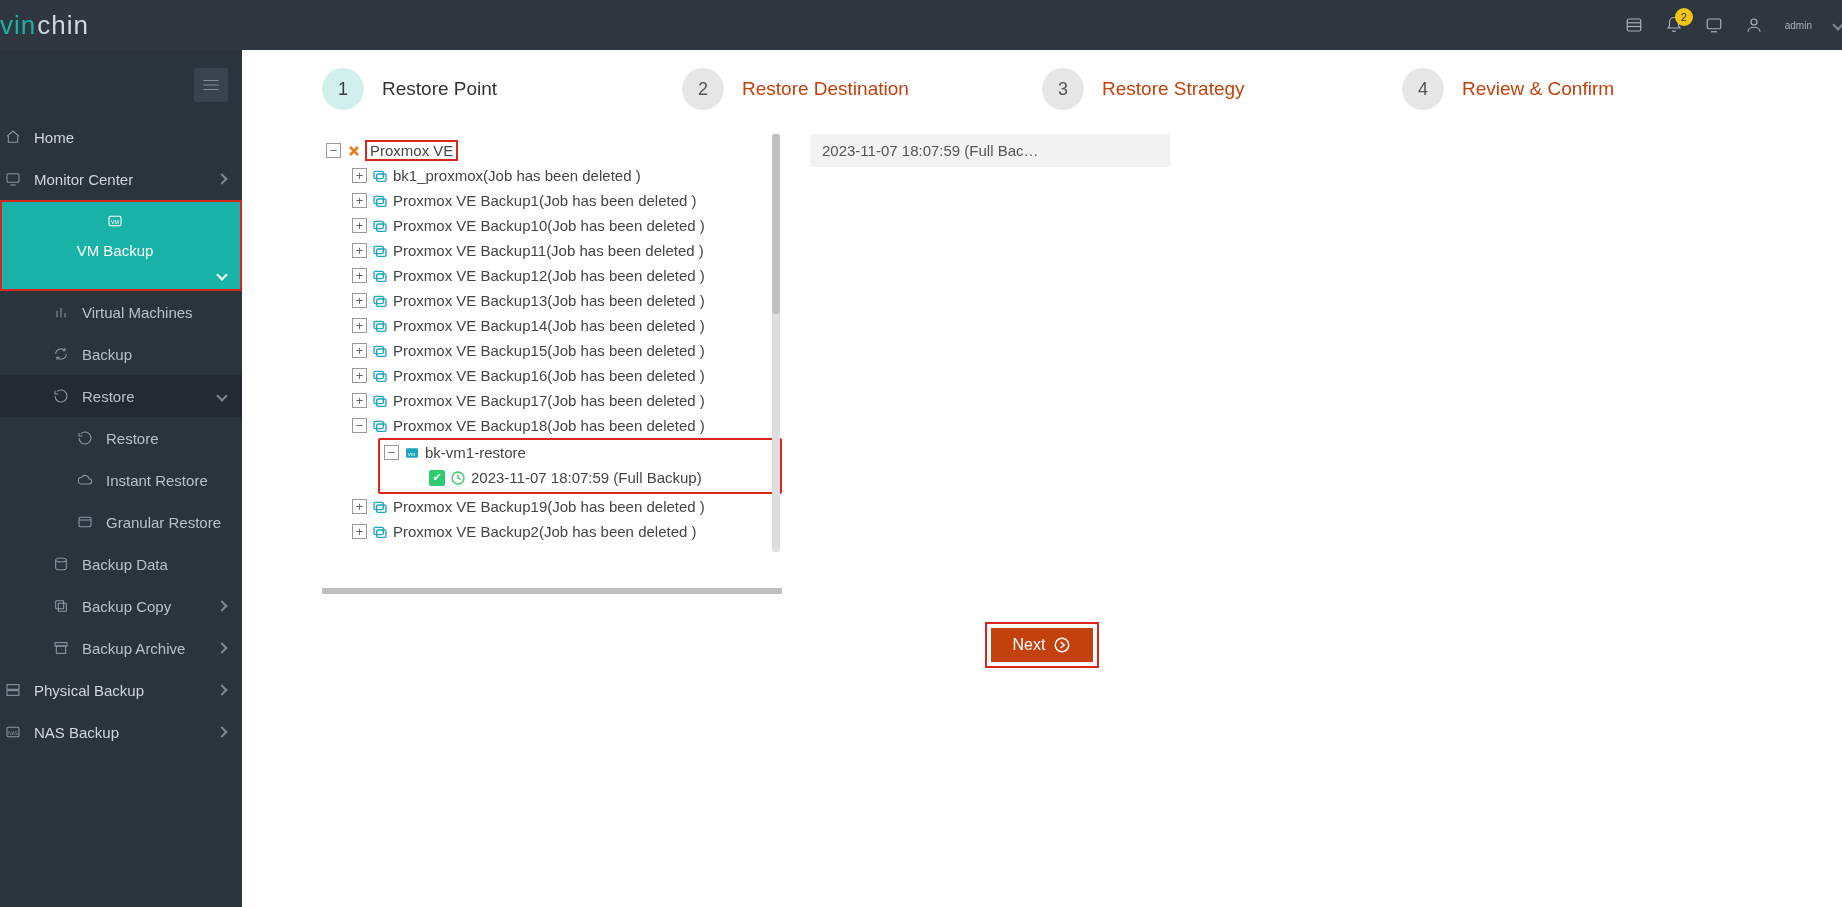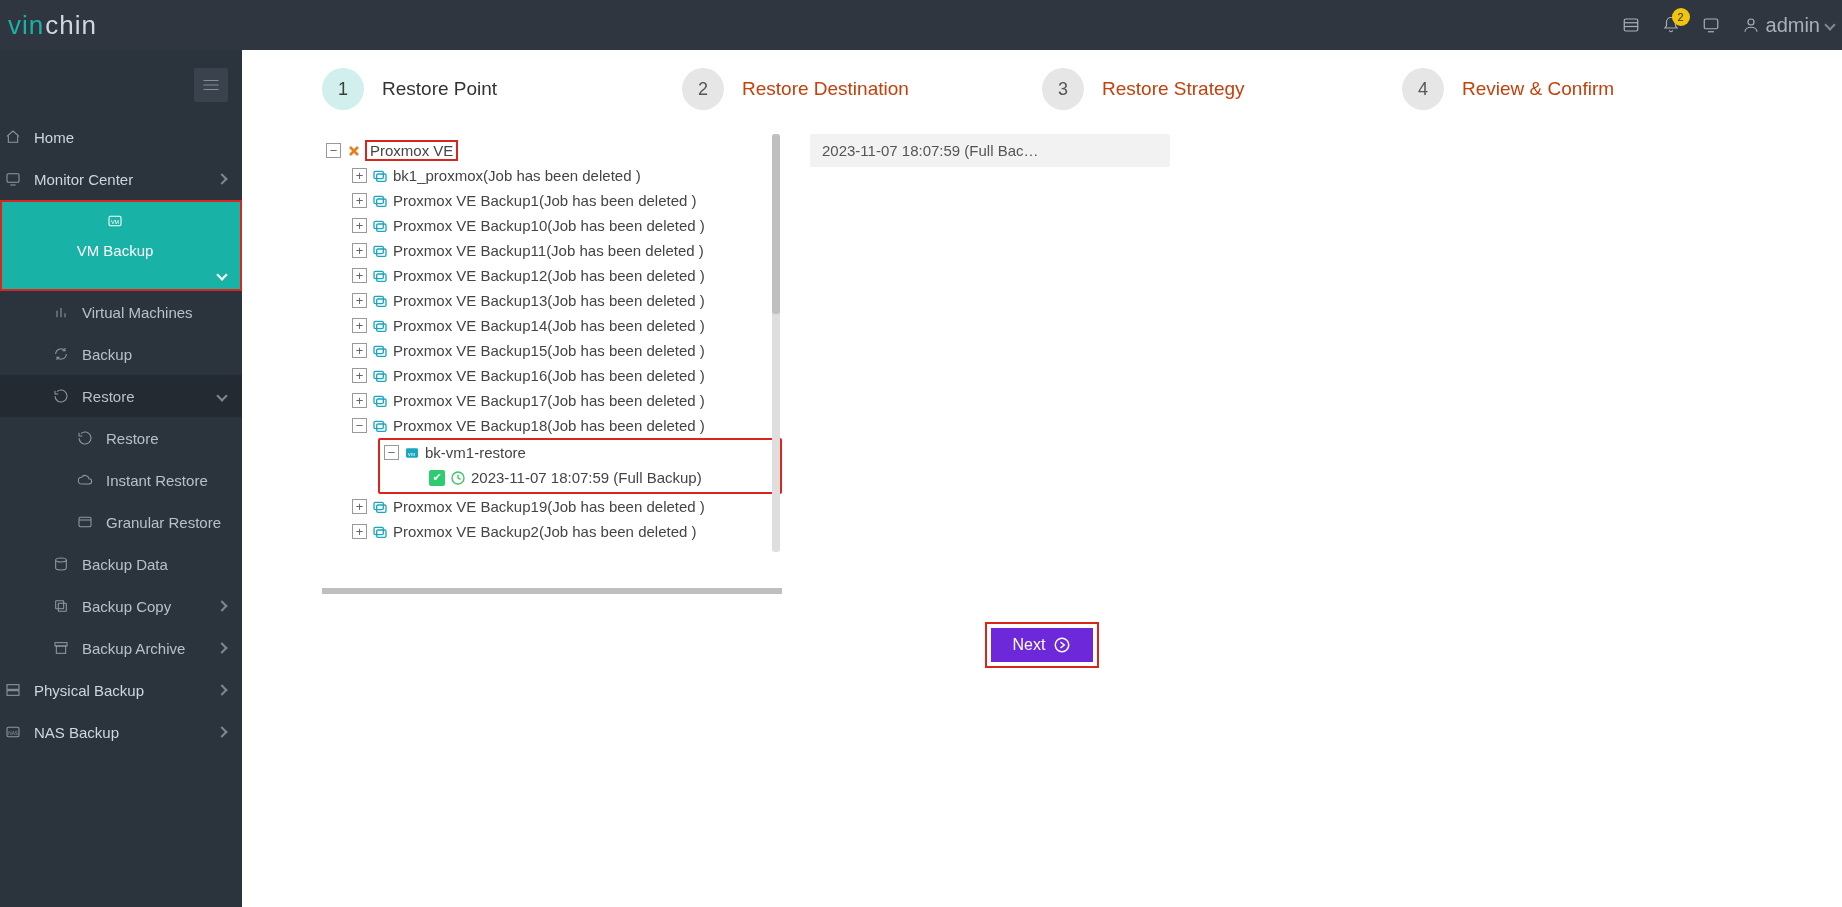--- a/index.html
+++ b/index.html
@@ -5,37 +5,37 @@
 * { box-sizing: border-box; margin: 0; padding: 0; }
 body {
   font-family: -apple-system, BlinkMacSystemFont, "Segoe UI", Arial, sans-serif;
   font-size: 14px;
   color: #333;
   background: #fff;
   overflow: hidden;
 }
 .topbar {
   display: flex; align-items: center; justify-content: space-between;
-  height: 50px; background: #2f3640; padding: 0 8px;
+  height: 50px; background: #2f3640; padding: 0 0;
 }
 .brand { display: flex; align-items: baseline; gap: 1px; font-size: 26px; font-weight: 400; letter-spacing: 1px; }
 .brand .c1 { color: #18b3a6; }
 .brand .c2 { color: #cfd6dd; }
 .top-icons { display: flex; align-items: center; gap: 22px; }
 .top-icons .icon, .top-icons .user {
   color: #a7b0b8; display: flex; align-items: center; position: relative; cursor: pointer;
 }
 .top-icons svg { width: 18px; height: 18px; stroke: currentColor; fill: none; stroke-width: 1.6; }
 .badge {
   position: absolute; top: -8px; right: -10px;
   background: #f1c40f; color: #2f3640;
   border-radius: 50%; width: 18px; height: 18px; font-size: 11px;
   display: flex; align-items: center; justify-content: center;
 }
-.user { gap: 6px; font-size: 20px; }
+.user { gap: 22px; font-size: 10px; }
 .layout { display: flex; height: calc(100vh - 50px); }
 .sidebar {
   width: 242px; background: #2b333c; color: #cfd6dd; display: flex; flex-direction: column;
   font-size: 15px;
 }
 .sb-ham { align-self: flex-end; margin: 18px 14px 14px 0; width: 34px; height: 34px; background: #3a434d;
   display: flex; align-items: center; justify-content: center; cursor: pointer; border-radius: 2px; }
 .sb-ham svg { width: 18px; height: 14px; stroke: #9fa6ad; }
 .nav-item, .nav-sub, .nav-sub2 {
   display: flex; align-items: center; gap: 12px;
@@ -106,21 +106,21 @@
 .vm-ic { }
 .sel-box { border: 2px solid #d9261c; padding: 0 6px 2px 4px; margin-left: -4px; border-radius: 2px; }
 
 .selected-pane { width: 360px; }
 .sel-item { background: #f2f2f2; color: #555; padding: 8px 12px; font-size: 15px; border-radius: 2px;
   white-space: nowrap; overflow: hidden; text-overflow: ellipsis; }
 
 .footer { display: flex; justify-content: center; padding: 28px 0 0 0; }
 .next-wrap { border: 2px solid #d9261c; padding: 4px; }
 .next-btn {
-  background: #6d28d9; color: #fff; border: none; padding: 8px 22px; font-size: 16px;
+  background: #c2410c; color: #fff; border: none; padding: 8px 22px; font-size: 16px;
   display: flex; align-items: center; gap: 8px; cursor: pointer;
 }
 .next-btn svg { width: 18px; height: 18px; stroke: #fff; fill: none; stroke-width: 2; }
 </style>
 </head>
 <body>
 
 <div class="topbar">
   <div class="brand">
     <span class="c1">vin</span>

